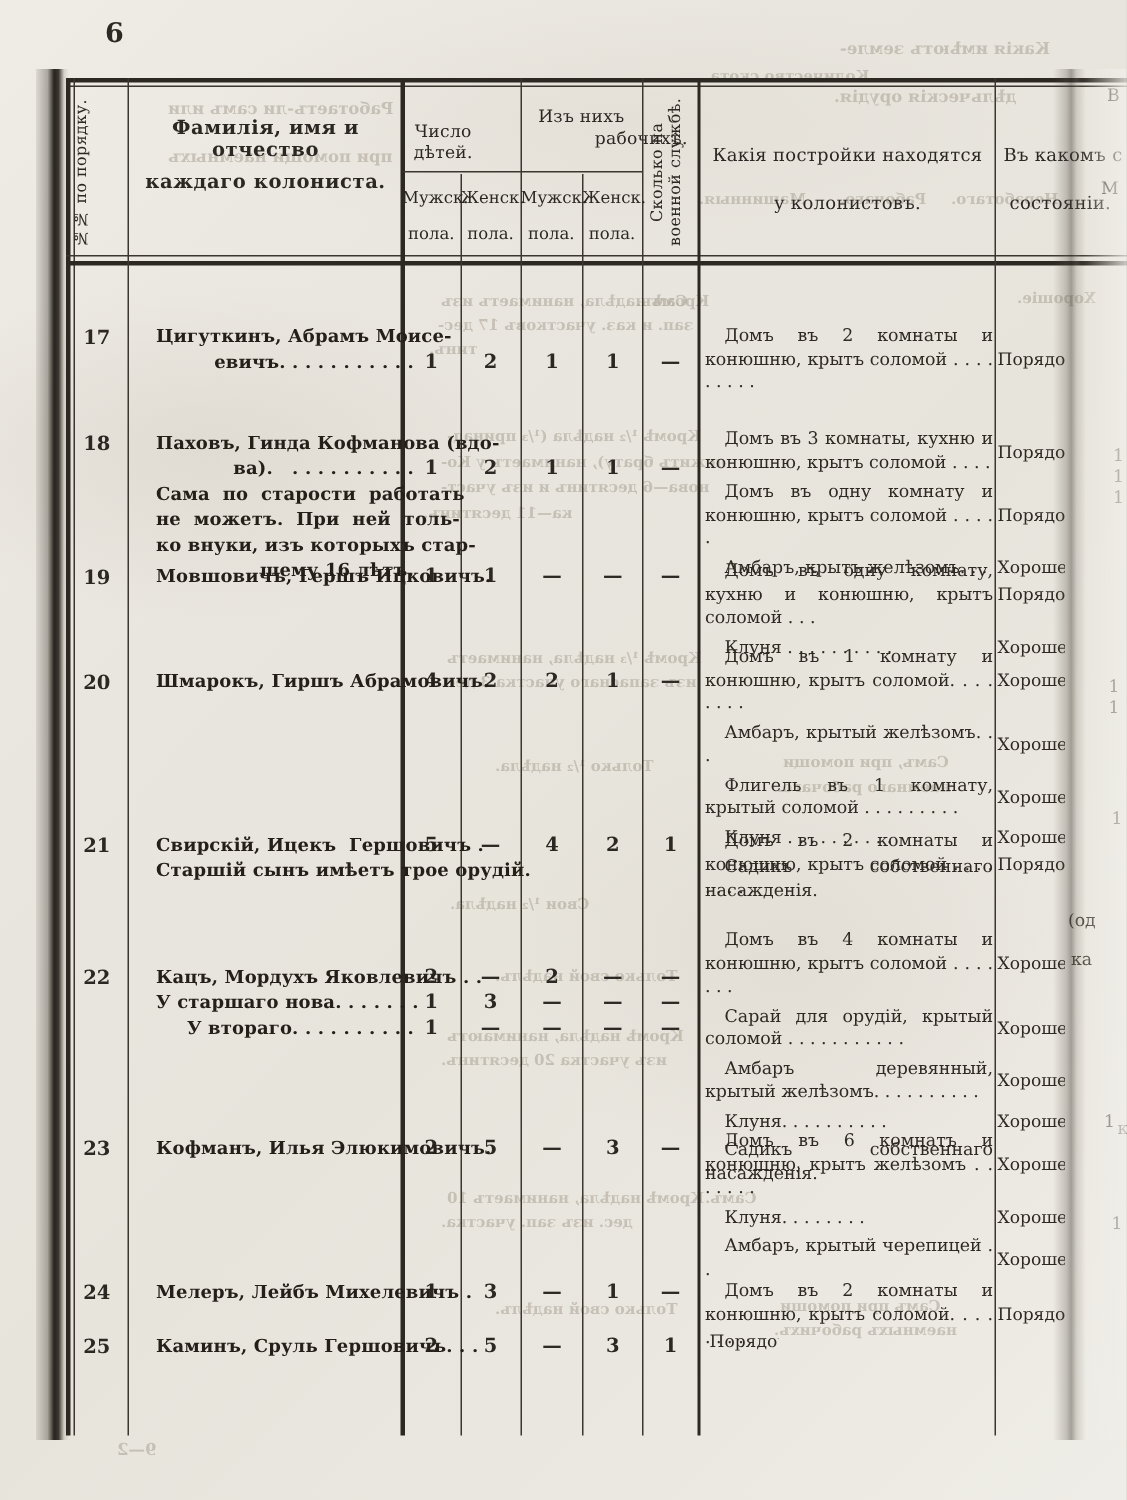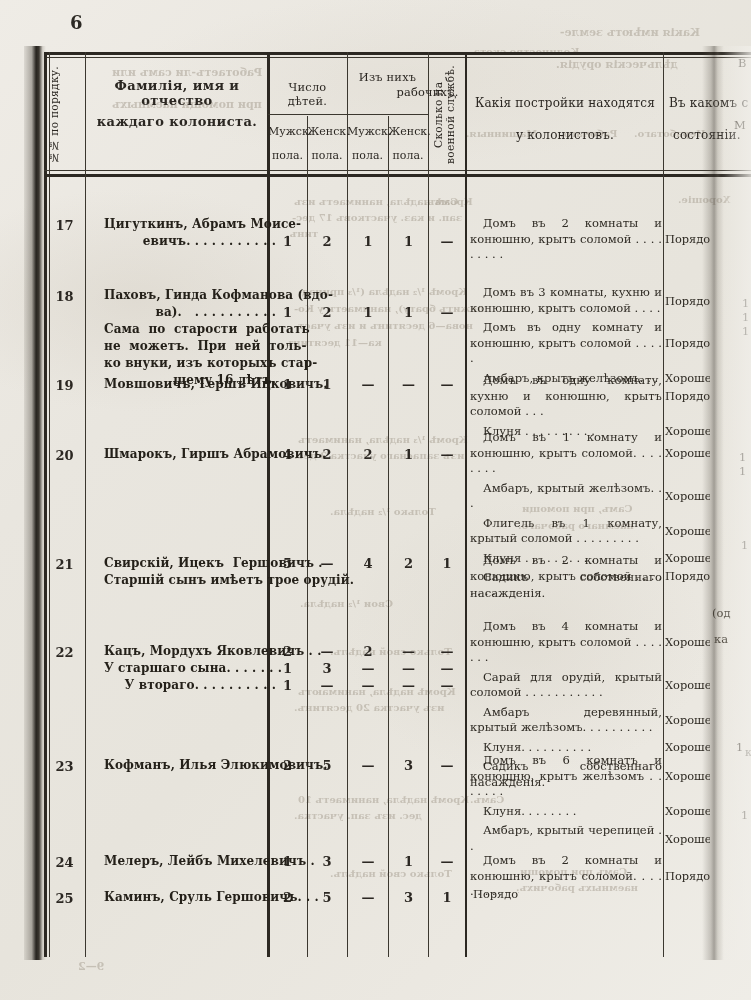--- a/index.html
+++ b/index.html
@@ -117,21 +117,21 @@
 
     <div class="vline" style="left:263px;top:64px;width:1px;height:841px;"></div>
     <div class="vline" style="left:344px;top:64px;width:1px;height:841px;"></div>
 
     <div class="hline" style="left:224px;top:62px;width:160px;height:1px;"></div>
 
     <div class="hdr">
       <div class="h-abs vert" style="left:4px;top:8px;height:110px;width:34px;">№№ по порядку.</div>
       <div class="h-abs h-fam" style="left:44px;top:26px;width:178px;">Фамилія, имя и отчество</div>
       <div class="h-abs h-fam" style="left:44px;top:62px;width:178px;">каждаго колониста.</div>
-      <div class="h-abs h-grp" style="left:224px;top:28px;width:79px;">Число дѣтей.</div>
+      <div class="h-abs h-grp" style="left:212px;top:28px;width:79px;">Число дѣтей.</div>
       <div class="h-abs h-grp" style="left:303px;top:18px;width:81px;">Изъ нихъ</div>
       <div class="h-abs h-grp" style="left:303px;top:33px;width:81px;margin-left:40px;">рабочихъ.</div>
 
       <div class="h-abs h-sub" style="left:224px;top:72px;width:39px;">Мужск.</div>
       <div class="h-abs h-sub" style="left:224px;top:96px;width:39px;">пола.</div>
       <div class="h-abs h-sub" style="left:263px;top:72px;width:40px;">Женск.</div>
       <div class="h-abs h-sub" style="left:263px;top:96px;width:40px;">пола.</div>
       <div class="h-abs h-sub" style="left:303px;top:72px;width:41px;">Мужск.</div>
       <div class="h-abs h-sub" style="left:303px;top:96px;width:41px;">пола.</div>
       <div class="h-abs h-sub" style="left:344px;top:72px;width:40px;">Женск.</div>
@@ -306,21 +306,21 @@
           </div>
           <div class="vals" style="top: 44px;">
             <span class="v1">1</span>
             <span class="v2">—</span>
             <span class="v3">—</span>
             <span class="v4">—</span>
             <span class="vm">—</span>
           </div>
           <div class="nameblk" style="top: 10px;">
             <div class="nline">Кацъ, Мордухъ Яковлевичъ . .</div>
-            <div class="nline">У старшаго сына. . . . . . .</div>
+            <div class="nline">У старшаго нова. . . . . . .</div>
             <div class="nline">У втораго. . . . . . . . . .</div>
           </div>
           <div class="bldblk" style="top: -14px;">
             <div class="bent">
               <div class="b-text">Домъ въ 4 комнаты и конюшню, крытъ соломой  . . . . . . .</div>
               <div class="b-cond">Хорошемъ</div>
             </div>
             <div class="b-gap"></div>
             <div class="bent">
               <div class="b-text">Сарай для орудій, крытый соломой . . . . . . . . . . .</div>

